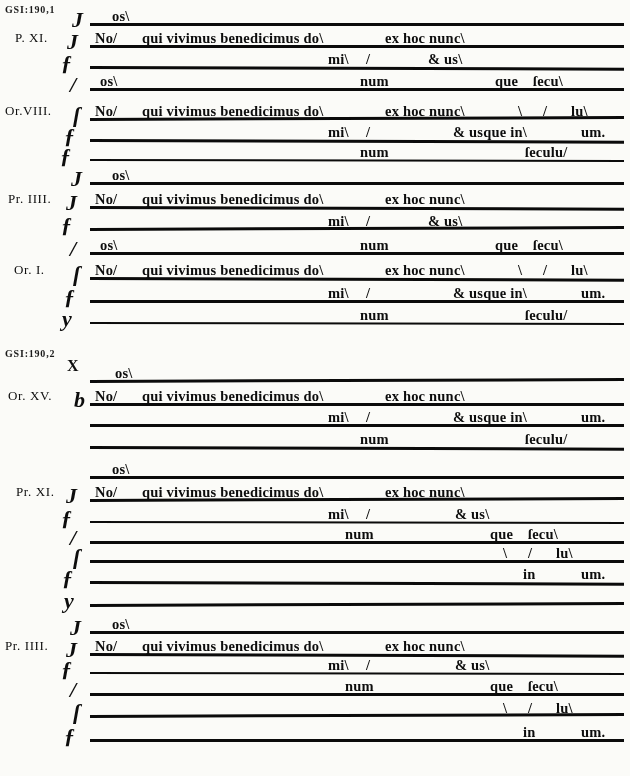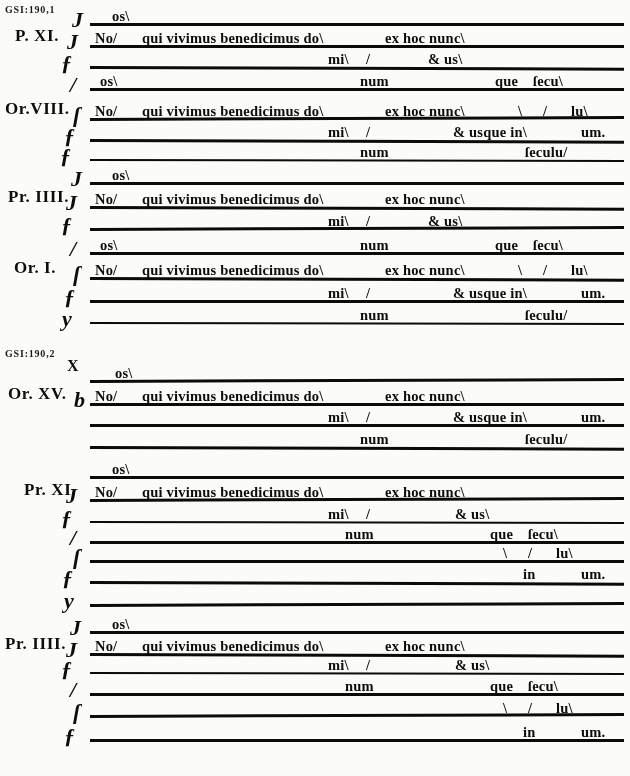--- a/index.html
+++ b/index.html
@@ -28,21 +28,21 @@
   .band:nth-child(3n) .rule{transform:rotate(0.18deg);}
   .band:nth-child(5n) .rule{transform:rotate(-0.22deg);height:3px;}
   .band:nth-child(7n) .rule{transform:rotate(0.1deg);height:2px;}
   .frag{
     position:absolute;bottom:3px;
     font-size:14.5px;font-weight:700;letter-spacing:0.2px;
     white-space:pre;line-height:1;
   }
   .label{
     position:absolute;bottom:4px;
-    font-size:17px;font-weight:700;letter-spacing:0.6px;
+    font-size:13px;font-weight:400;letter-spacing:0.6px;
     white-space:pre;line-height:1;
   }
   .glyph{
     position:absolute;bottom:-5px;
     font-size:22px;font-weight:600;font-style:italic;
     line-height:1;
   }
   .glyph.up{font-style:normal;font-size:16px;font-weight:700;bottom:9px;}
 </style>
 </head>
@@ -183,21 +183,21 @@
         <span class="frag" style="left: 360px;">num</span>
         <span class="frag" style="left: 525px;">ſeculu/</span>
       </div>
       <div class="band" style="top: 456px;">
         <div class="rule"></div>
         <span class="frag" style="left: 112px;">os\</span>
       </div>
       <div class="band" style="top: 479px;">
         <div class="rule"></div>
         <span class="glyph" style="left: 66px;">J</span>
-        <span class="label" style="left: 24px;">Pr. XI.</span>
+        <span class="label" style="left: 16px;">Pr. XI.</span>
         <span class="frag" style="left: 95px;">No/</span>
         <span class="frag" style="left: 142px;">qui vivimus benedicimus do\</span>
         <span class="frag" style="left: 385px;">ex hoc nunc\</span>
       </div>
       <div class="band" style="top: 501px;">
         <div class="rule"></div>
         <span class="glyph" style="left: 61px;">ƒ</span>
         <span class="frag" style="left: 328px;">mi\</span>
         <span class="frag" style="left: 366px;">/</span>
         <span class="frag" style="left: 455px;">&amp; us\</span>

